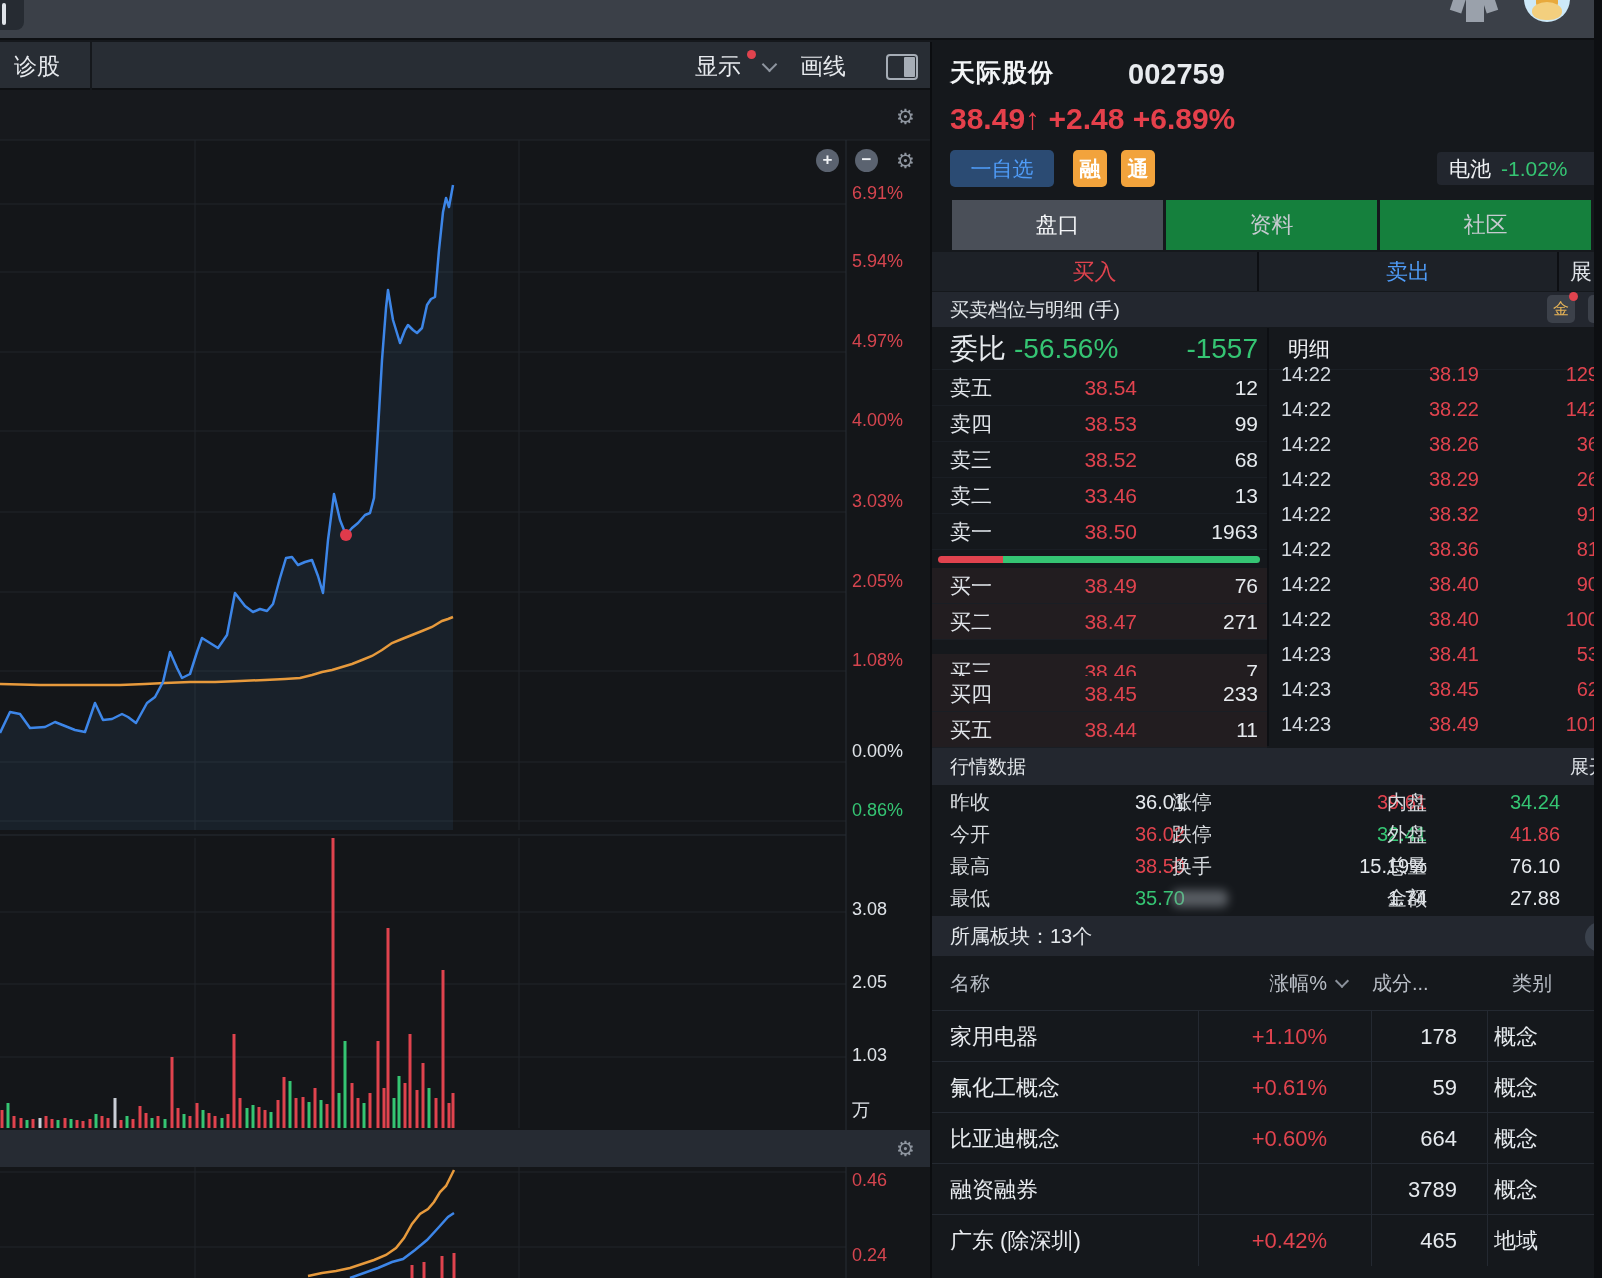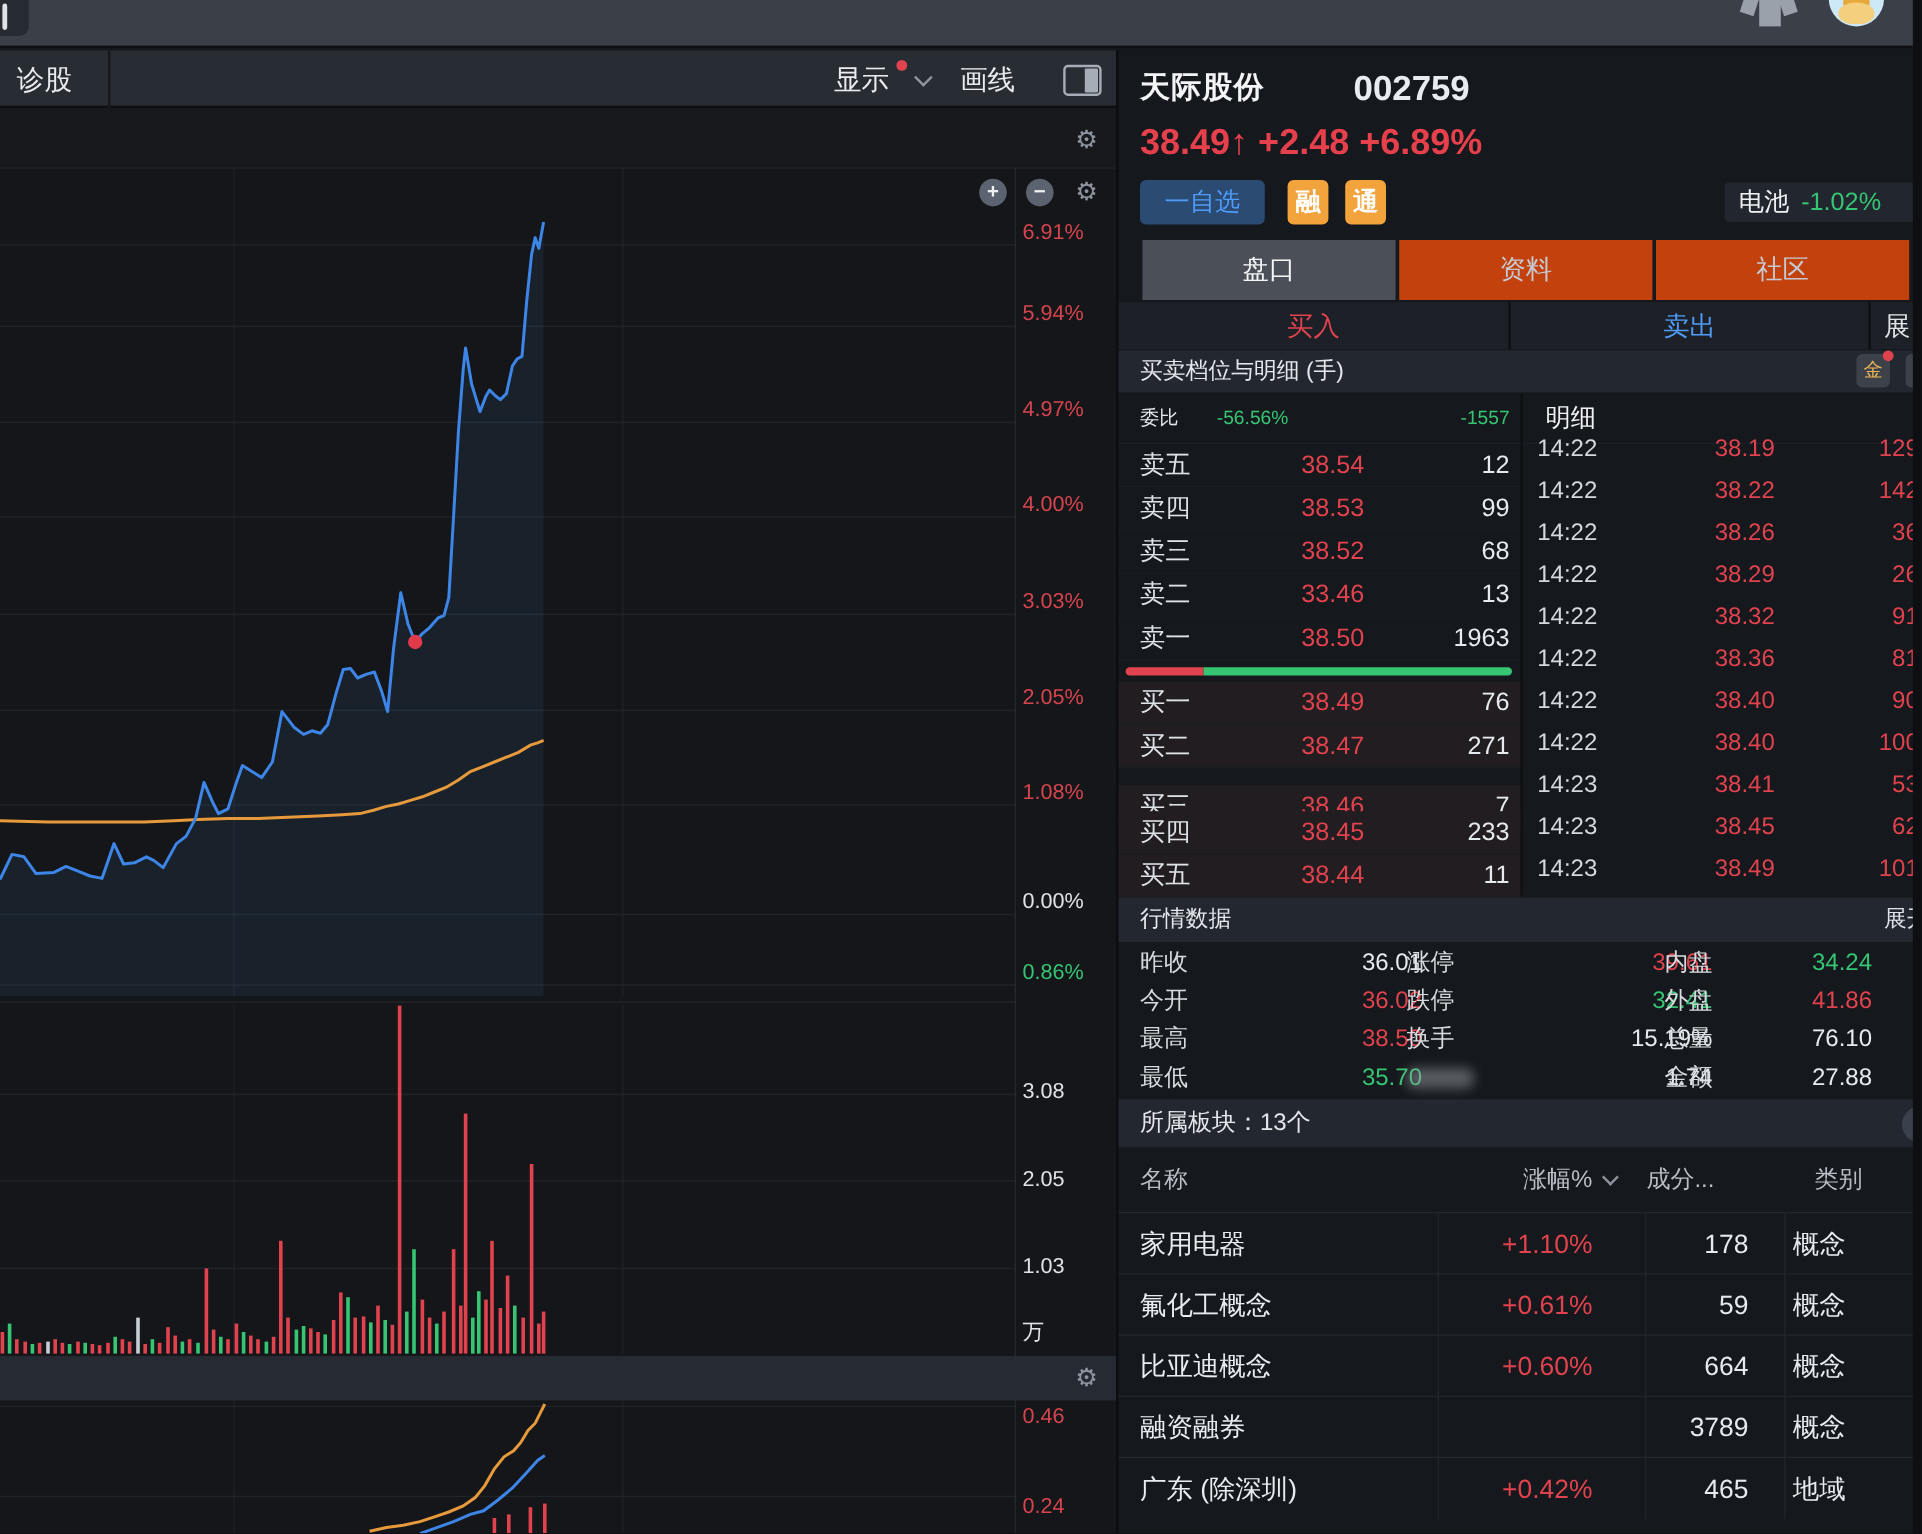--- a/index.html
+++ b/index.html
@@ -32,31 +32,31 @@
   
   #rpanel{left:930px;top:42px;width:672px;height:1236px;background:#15181c;border-left:2px solid #0b0d10;overflow:hidden;}
   .sec-bar{position:absolute;left:0;width:672px;background:#23272f;color:#e4e8ec;}
   #stock-title{left:18px;top:14px;color:#f2f4f6;font-size:25px;font-weight:bold;letter-spacing:1px;}
   #stock-code{left:196px;top:16px;color:#e8ebef;font-size:29px;font-weight:bold;}
   #price-line{left:18px;top:60px;color:#e5404b;font-size:30px;font-weight:bold;}
   #watch-btn{left:18px;top:108px;width:104px;height:37px;background:#2b4b73;border-radius:5px;color:#4f9cf8;font-size:21px;text-align:center;line-height:37px;}
   .badge{position:absolute;top:108px;width:34px;height:37px;background:#f2a33c;border-radius:5px;color:#fff;font-size:21px;font-weight:bold;text-align:center;line-height:37px;}
   #chip{left:505px;top:110px;width:180px;height:33px;background:#22262e;border-radius:4px;line-height:33px;font-size:21px;white-space:nowrap;padding-left:12px;}
   #chip .n{color:#eef1f4;} #chip .g{color:#35c573;margin-left:10px;}
-  .tab{position:absolute;top:158px;height:50px;background:#c2410c;color:#c6cad0;font-size:22px;text-align:center;line-height:50px;}
+  .tab{position:absolute;top:158px;height:50px;background:#15803d;color:#c6cad0;font-size:22px;text-align:center;line-height:50px;}
   .tab.active{background:#4a4f58;color:#f4f6f8;}
   #trade-row{left:0;top:210px;width:672px;height:39px;background:#1d2127;}
   #trade-row .vd{position:absolute;top:0;width:2px;height:39px;background:#0d0f13;}
   .trade-lbl{position:absolute;top:0;height:39px;line-height:39px;font-size:22px;}
   #minibar{top:250px;height:35px;line-height:35px;font-size:19px;}
   #minibar .t{margin-left:18px;}
   .mini-icon{position:absolute;top:3px;width:28px;height:28px;background:#3c414a;border-radius:5px;text-align:center;line-height:28px;font-size:16px;}
   .mini-icon .dot{position:absolute;right:-3px;top:-3px;width:9px;height:9px;border-radius:50%;background:#e0434e;}
   #weibi-row{left:0;top:286px;width:672px;height:42px;border-bottom:1px solid #1b2026;}
-  .wtxt{position:absolute;top:0;height:42px;line-height:42px;font-size:16px;}
+  .wtxt{position:absolute;top:0;height:42px;line-height:42px;font-size:28px;}
   #book-divider{left:335px;top:286px;width:2px;height:418px;background:#0d0f13;}
   .ob-row{position:absolute;left:0;width:335px;height:36px;border-bottom:1px solid #1a1e24;}
   .ob-row.bid{background:#221d20;}
   .ob-row .lab{position:absolute;left:18px;top:0;height:36px;line-height:36px;color:#dfe3e8;font-size:21px;}
   .ob-row .prc{position:absolute;left:100px;width:105px;top:0;height:36px;line-height:36px;color:#e0434e;font-size:21px;text-align:right;}
   .ob-row .qty{position:absolute;right:9px;top:0;height:36px;line-height:36px;color:#e6eaee;font-size:21px;}
   #ratio-bar{left:0;top:508px;width:335px;height:18px;}
   #ratio-red{position:absolute;left:6px;top:6px;height:7px;background:#e0434e;border-radius:4px 0 0 4px;}
   #ratio-green{position:absolute;top:6px;height:7px;background:#35c573;border-radius:0 4px 4px 0;}
   #detail-list{left:337px;top:286px;width:335px;height:418px;overflow:hidden;}

